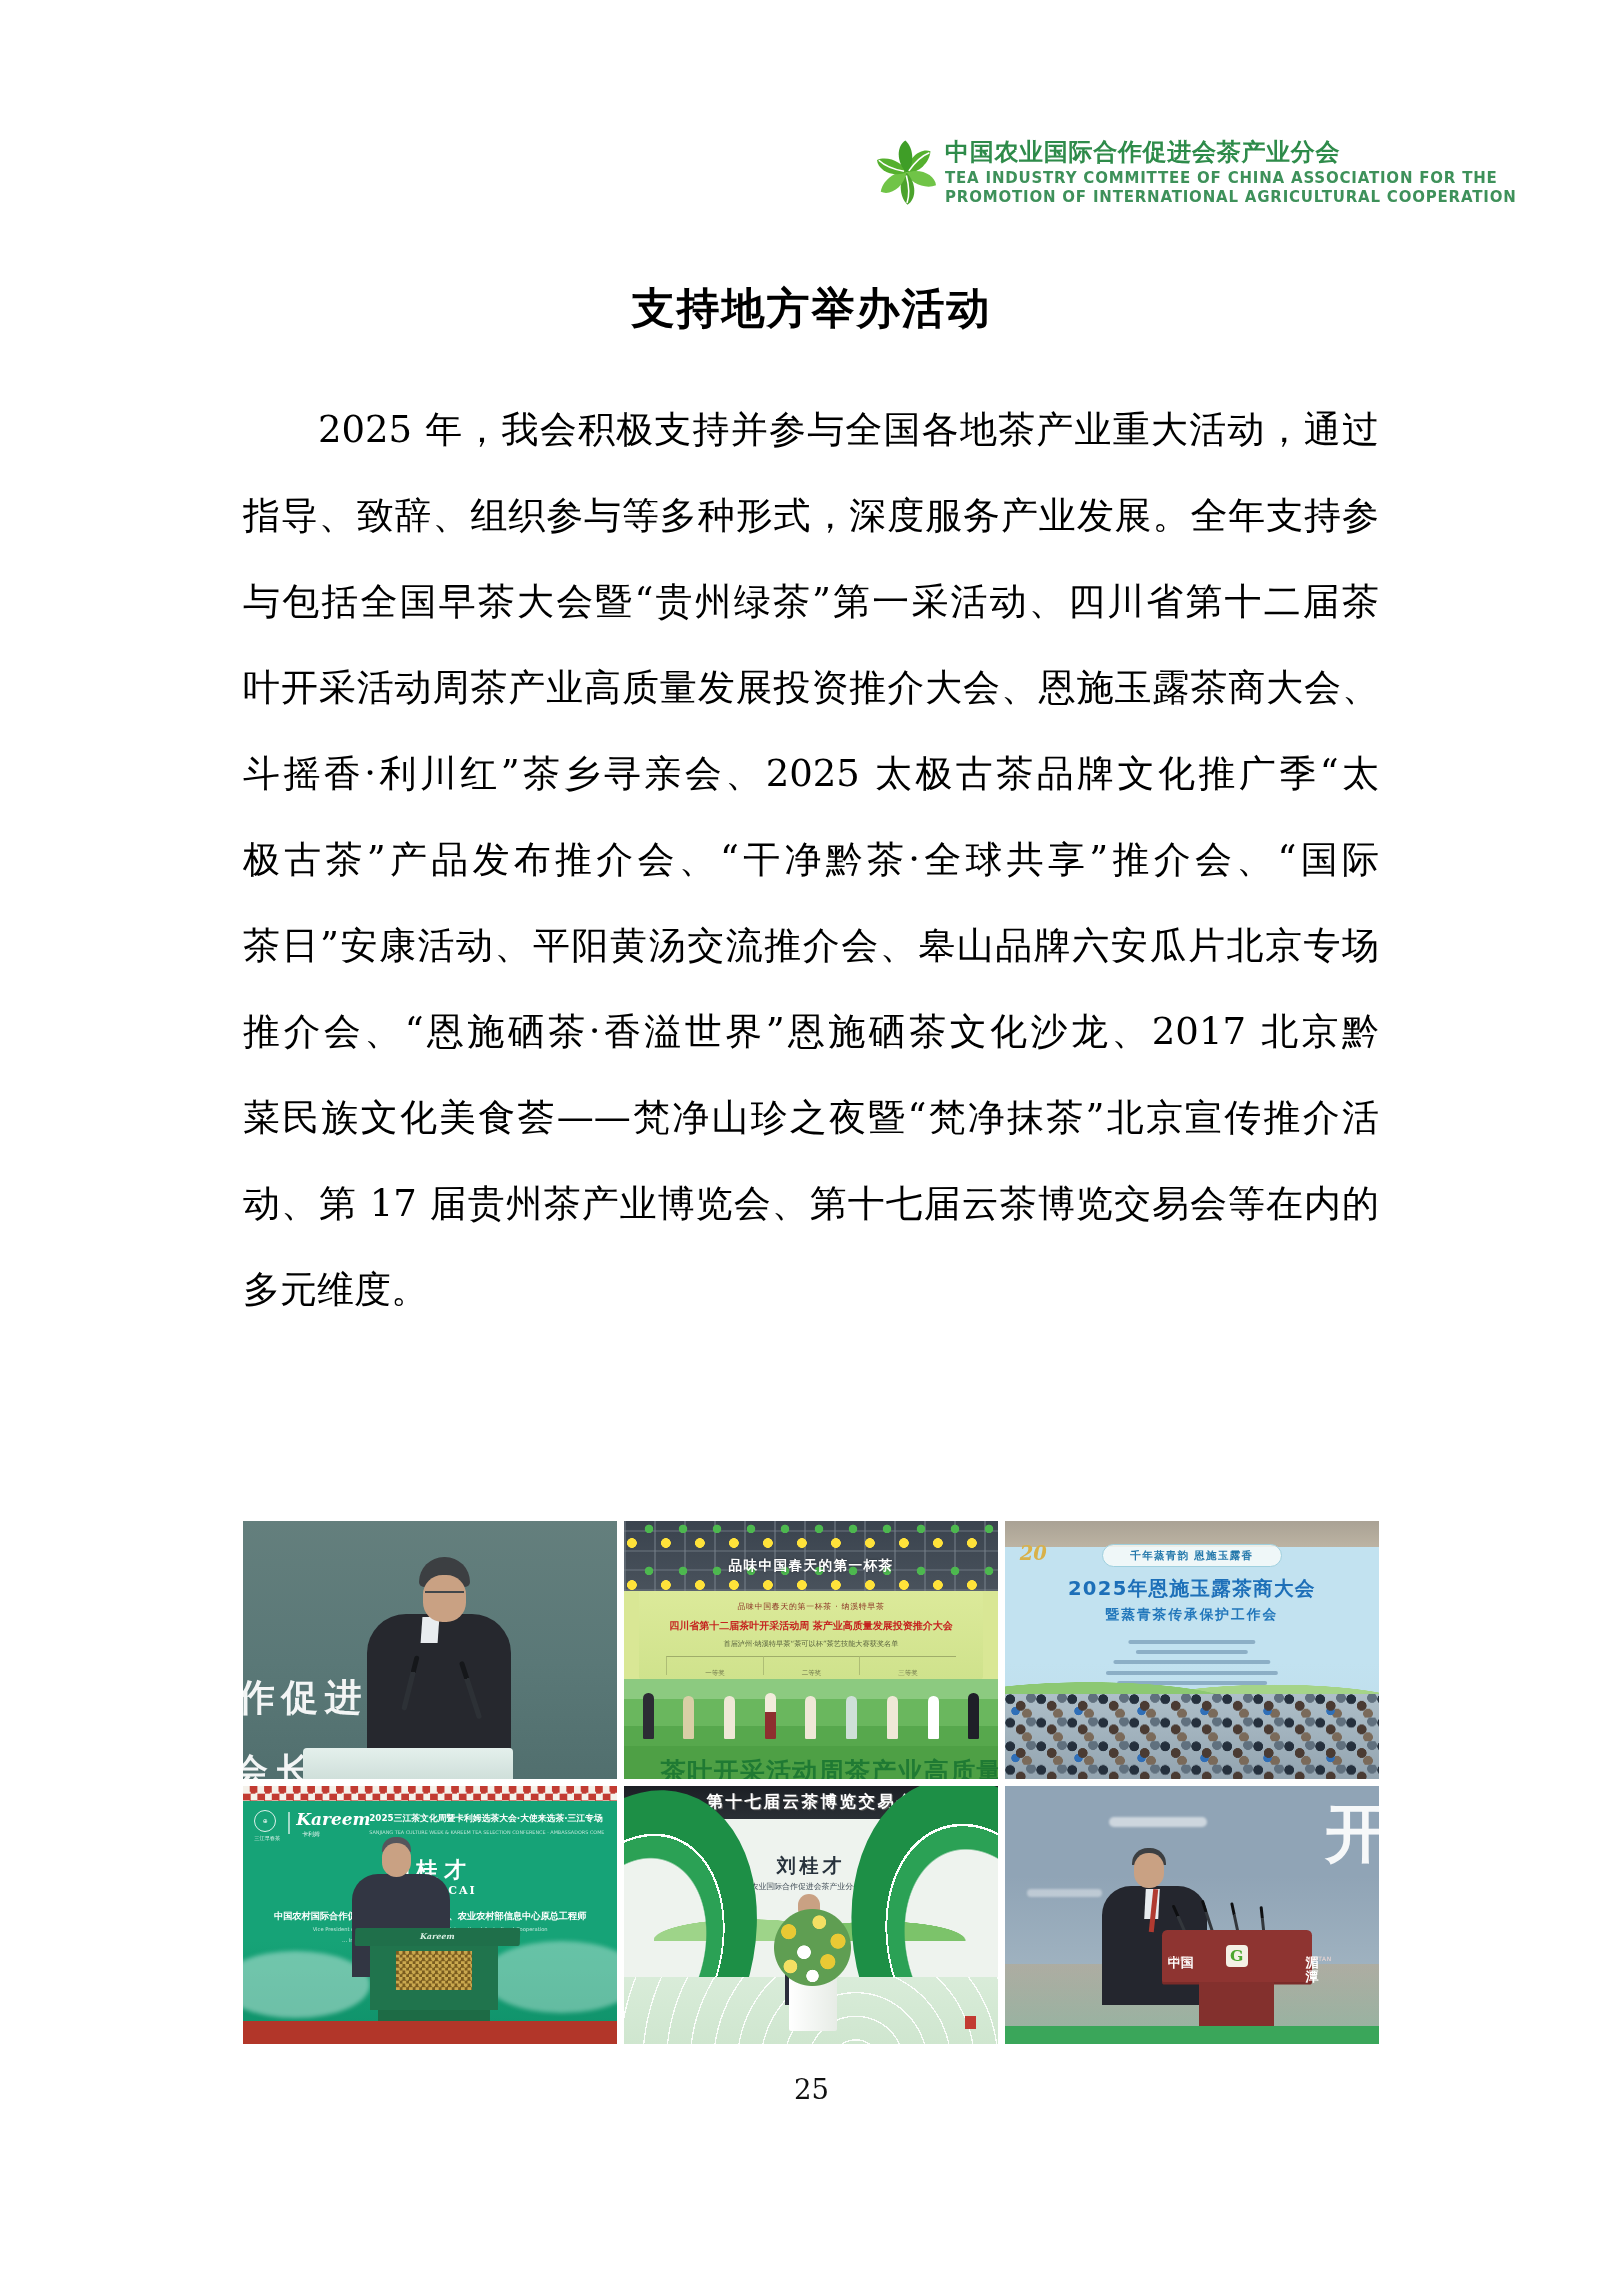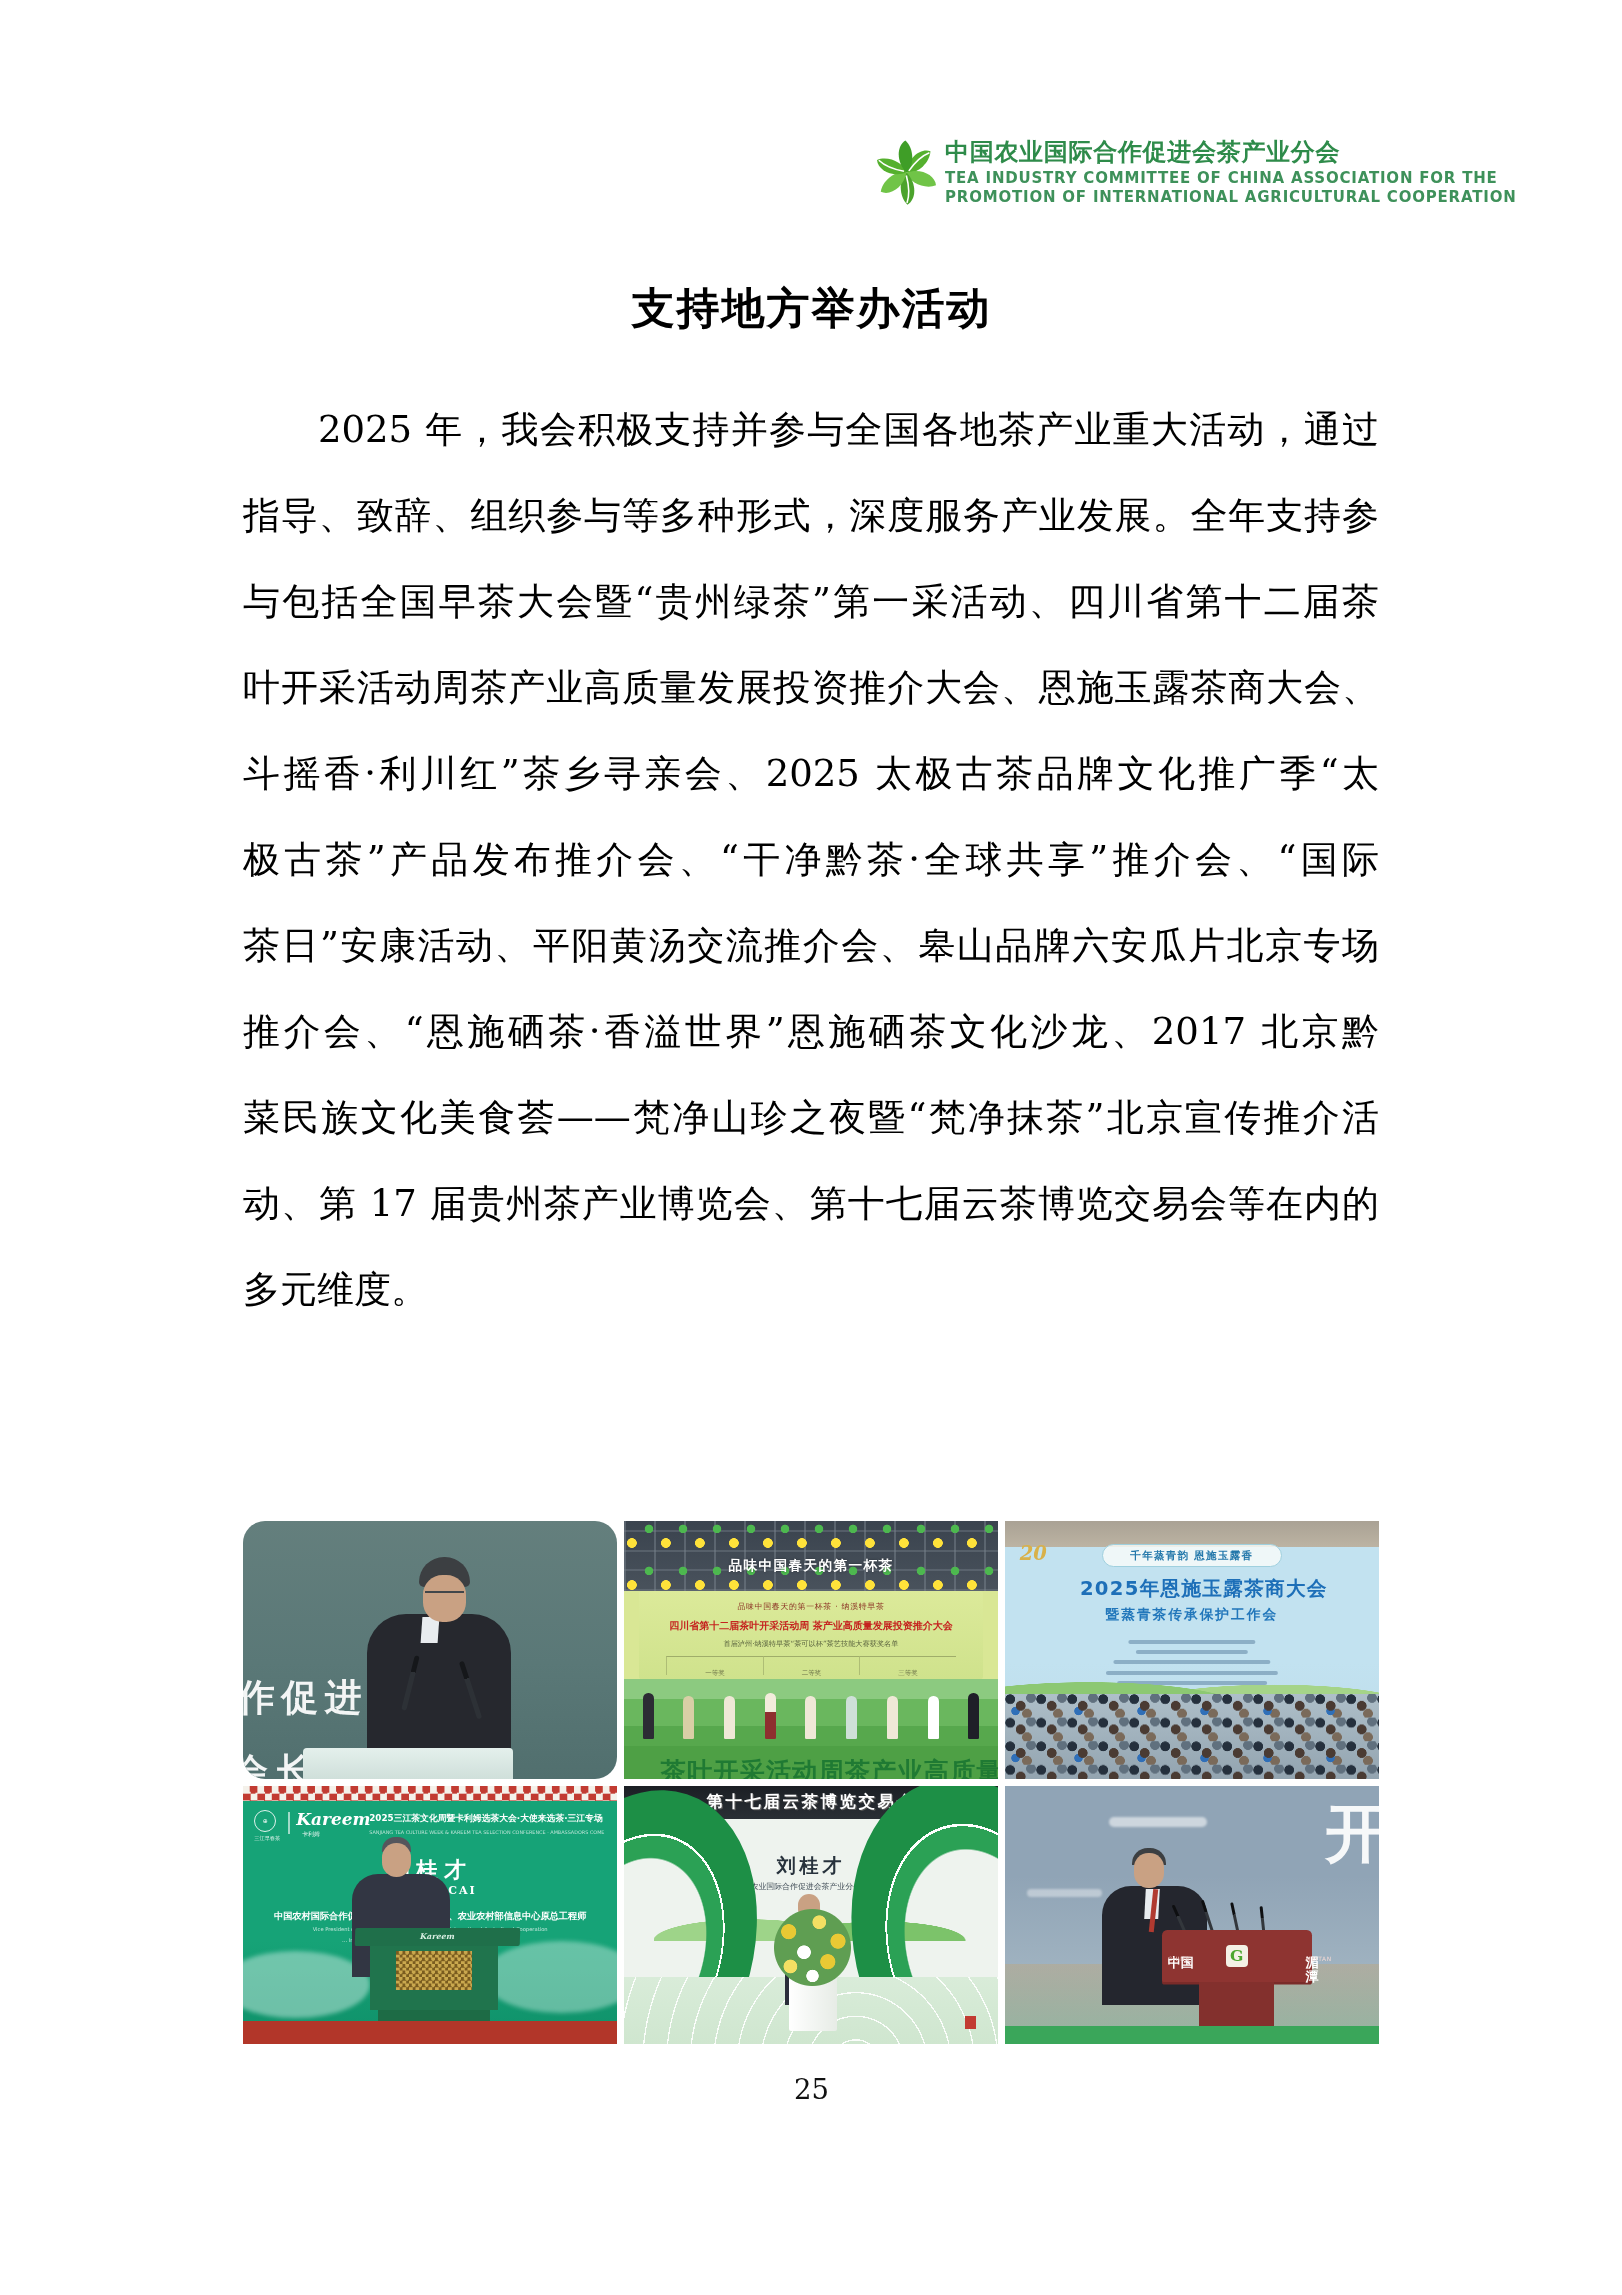--- a/index.html
+++ b/index.html
@@ -37,21 +37,21 @@
   
   .photo-grid {
     position:absolute; left:243px; top:1521px; width:1136px; height:523px;
     display:grid; grid-template-columns:1fr 1fr 1fr; grid-template-rows:1fr 1fr; gap:6.5px;
   }
   .photo { position:relative; margin:0; overflow:hidden; font-family:"DejaVu Sans","Liberation Sans",sans-serif; }
   .photo * { position:absolute; box-sizing:border-box; }
   i { display:block; }
 
   
-  .ph1 { background:linear-gradient(180deg,#647f7d 0%,#5a7877 55%,#516f6e 100%);border-radius:22px; }
+  .ph1 { background:linear-gradient(180deg,#647f7d 0%,#5a7877 55%,#516f6e 100%); }
   .ph1 .bd-top { left:-5.2px; bottom:56px; font-size:37px; font-weight:bold; letter-spacing:6.5px; color:rgba(255,255,255,.93); }
   .ph1 .bd-bottom { left:-9.2px; bottom:-14.4px; font-size:34px; font-weight:bold; letter-spacing:9.2px; color:rgba(255,255,255,.93); }
   .ph1 .hair { left:47%; top:14%; width:51px; height:30px; border-radius:26px 26px 5.2px 5.2px; background:#3c3f42; }
   .ph1 .face { left:48%; top:21%; width:43px; height:47px; border-radius:19.6px; background:#c9a183; }
   .ph1 .glasses { left:48.5%; top:27%; width:39px; height:6.5px; border-top:2.6px solid #41464a; }
   .ph1 .torso { left:33%; top:36%; width:144px; height:52%; border-radius:39px 39px 0 0; background:#26282e; }
   .ph1 .collar { left:50%; top:37%; width:17px; height:26px; background:#e8ecef; transform:translateX(-50%) skewX(-4deg); }
   .ph1 .mic1 { left:44%; top:52%; width:5.2px; height:56px; background:linear-gradient(#15171a 0 30%,#2d3136 30% 100%); transform:rotate(14deg); border-radius:2.6px; }
   .ph1 .mic2 { left:60%; top:54%; width:5.2px; height:60px; background:linear-gradient(#15171a 0 30%,#2d3136 30% 100%); transform:rotate(-18deg); border-radius:2.6px; }
   .ph1 .podium { left:16%; bottom:0; width:56%; height:12%; background:linear-gradient(180deg,#e4f0ec,#cfdfda); border-radius:3.9px 3.9px 0 0; }
@@ -85,21 +85,21 @@
   .ph2 .cast i:nth-child(9){ background:#1f1f28; height:95%; }
   .ph2 .apron { left:0; bottom:0; width:100%; height:13%; background:#4ea045; }
   .ph2 .apron-text { left:0; bottom:-9.2px; width:100%; text-align:center; font-size:25px; font-weight:bold; color:#1f7a33; white-space:nowrap; letter-spacing:1.3px;padding-left:37px; }
 
   
   .ph3 { background:linear-gradient(180deg,#c2e2f0 0 55%,#bcd9e6 100%); }
   .ph3 .cliff { left:0; top:0; width:100%; height:10%; background:linear-gradient(180deg,#9c7f63,#b99a79); opacity:.65; }
   .ph3 .badge20 { left:4%; top:8%; font-size:19.6px; font-style:italic; font-weight:bold; color:#d8b14a; font-family:"DejaVu Serif",serif; }
   .ph3 .pill { left:26%; top:9%; width:48%; height:9%; border:1.3px solid #9fd0de; border-radius:13px; background:rgba(250,253,250,.8);
     text-align:center; font-size:10.5px; font-weight:bold; color:#2277aa; line-height:21px; letter-spacing:1.3px; }
-  .ph3 .title { left:12px; top:21%; width:100%; text-align:center; font-size:19.6px; font-weight:bold; color:#1d6fb8; letter-spacing:1.3px; }
+  .ph3 .title { left:0; top:21%; width:100%; text-align:center; font-size:19.6px; font-weight:bold; color:#1d6fb8; letter-spacing:1.3px; }
   .ph3 .subtitle { left:0; top:33%; width:100%; text-align:center; font-size:13.7px; font-weight:bold; color:#2277bb; letter-spacing:2px; }
   .ph3 .tl { left:50%; transform:translateX(-50%); height:3.9px; background:rgba(40,80,120,.35); border-radius:2px; }
   .ph3 .tl1 { top:46%; width:34%; } .ph3 .tl2 { top:50%; width:30%; } .ph3 .tl3 { top:54%; width:42%; }
   .ph3 .tl4 { top:58%; width:46%; } .ph3 .tl5 { top:62%; width:40%; } .ph3 .tl6 { top:66%; width:20%; }
   .ph3 .hills { left:-5%; top:56%; width:110%; height:16%;
     background:radial-gradient(60% 100% at 25% 100%,#8cc873 0 60%,rgba(0,0,0,0) 61%),
                radial-gradient(55% 90% at 70% 100%,#a5d489 0 60%,rgba(0,0,0,0) 61%); }
   .ph3 .crowd { left:0; bottom:0; width:100%; height:33%;
     background:
       radial-gradient(circle at 5.2px 5.2px,#25303d 4.6px,rgba(0,0,0,0) 5.2px),

